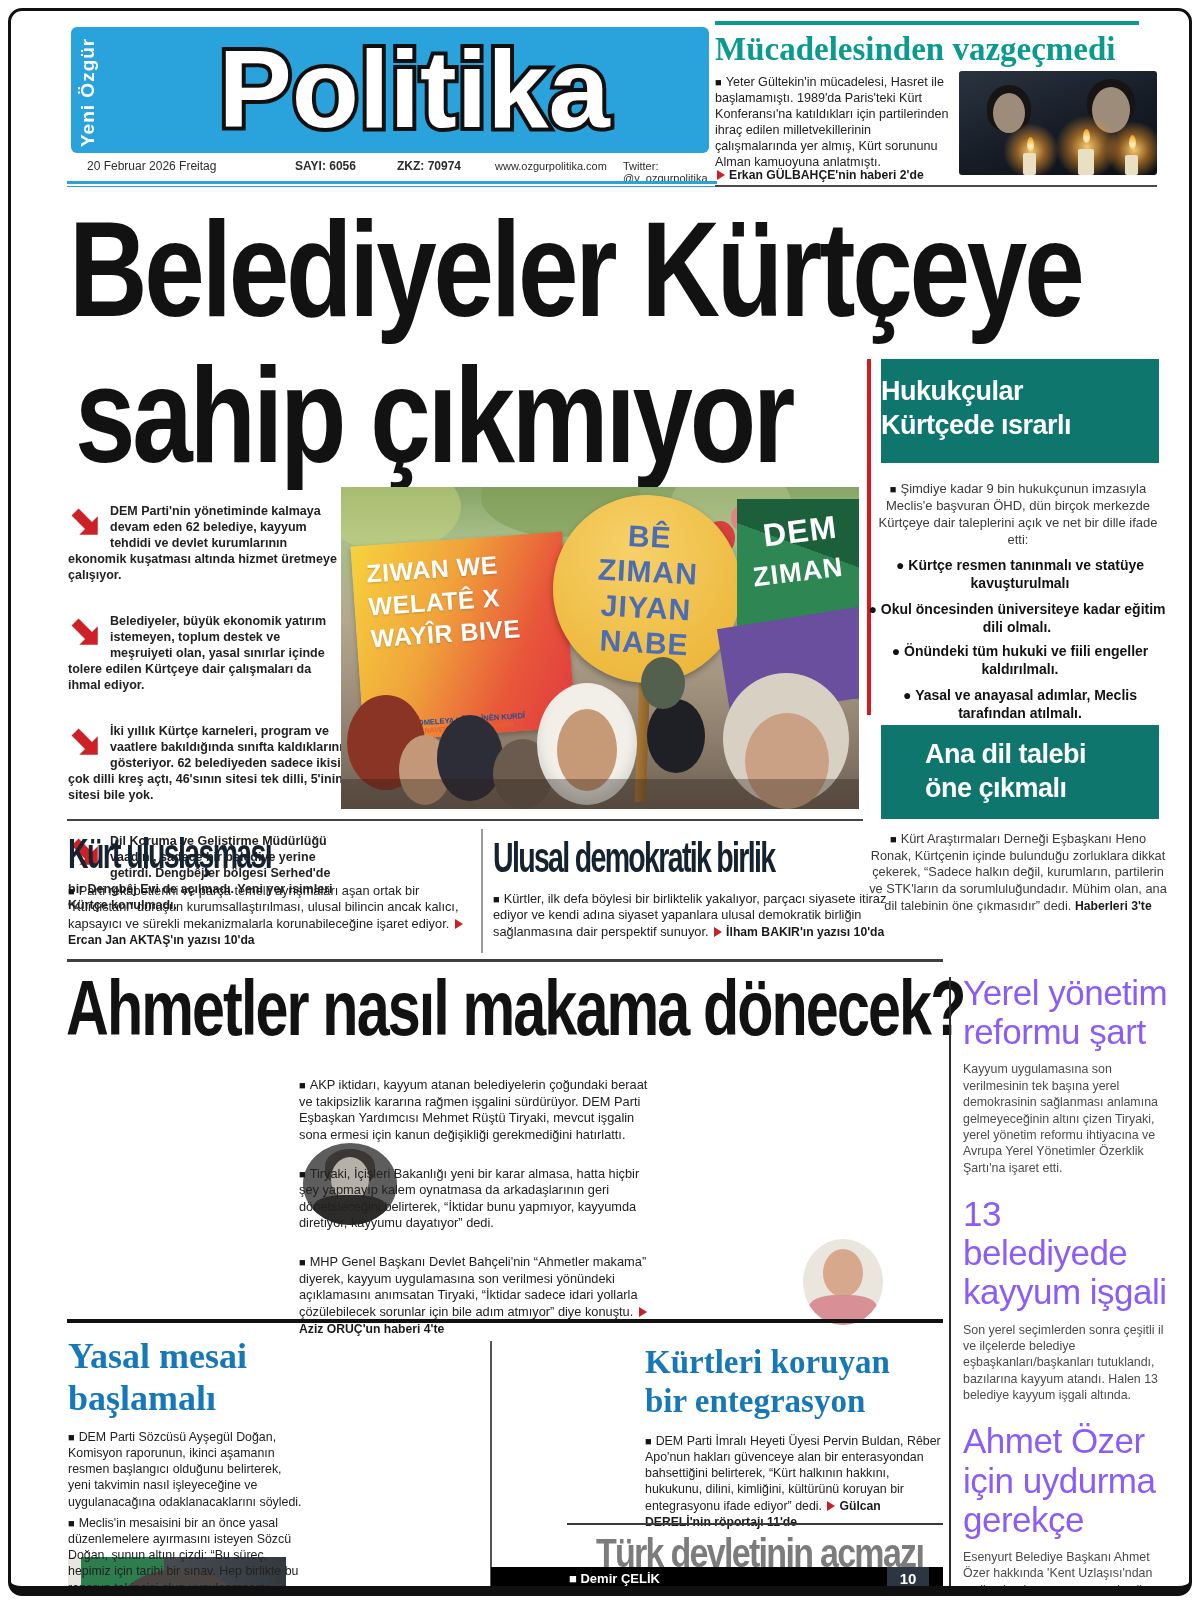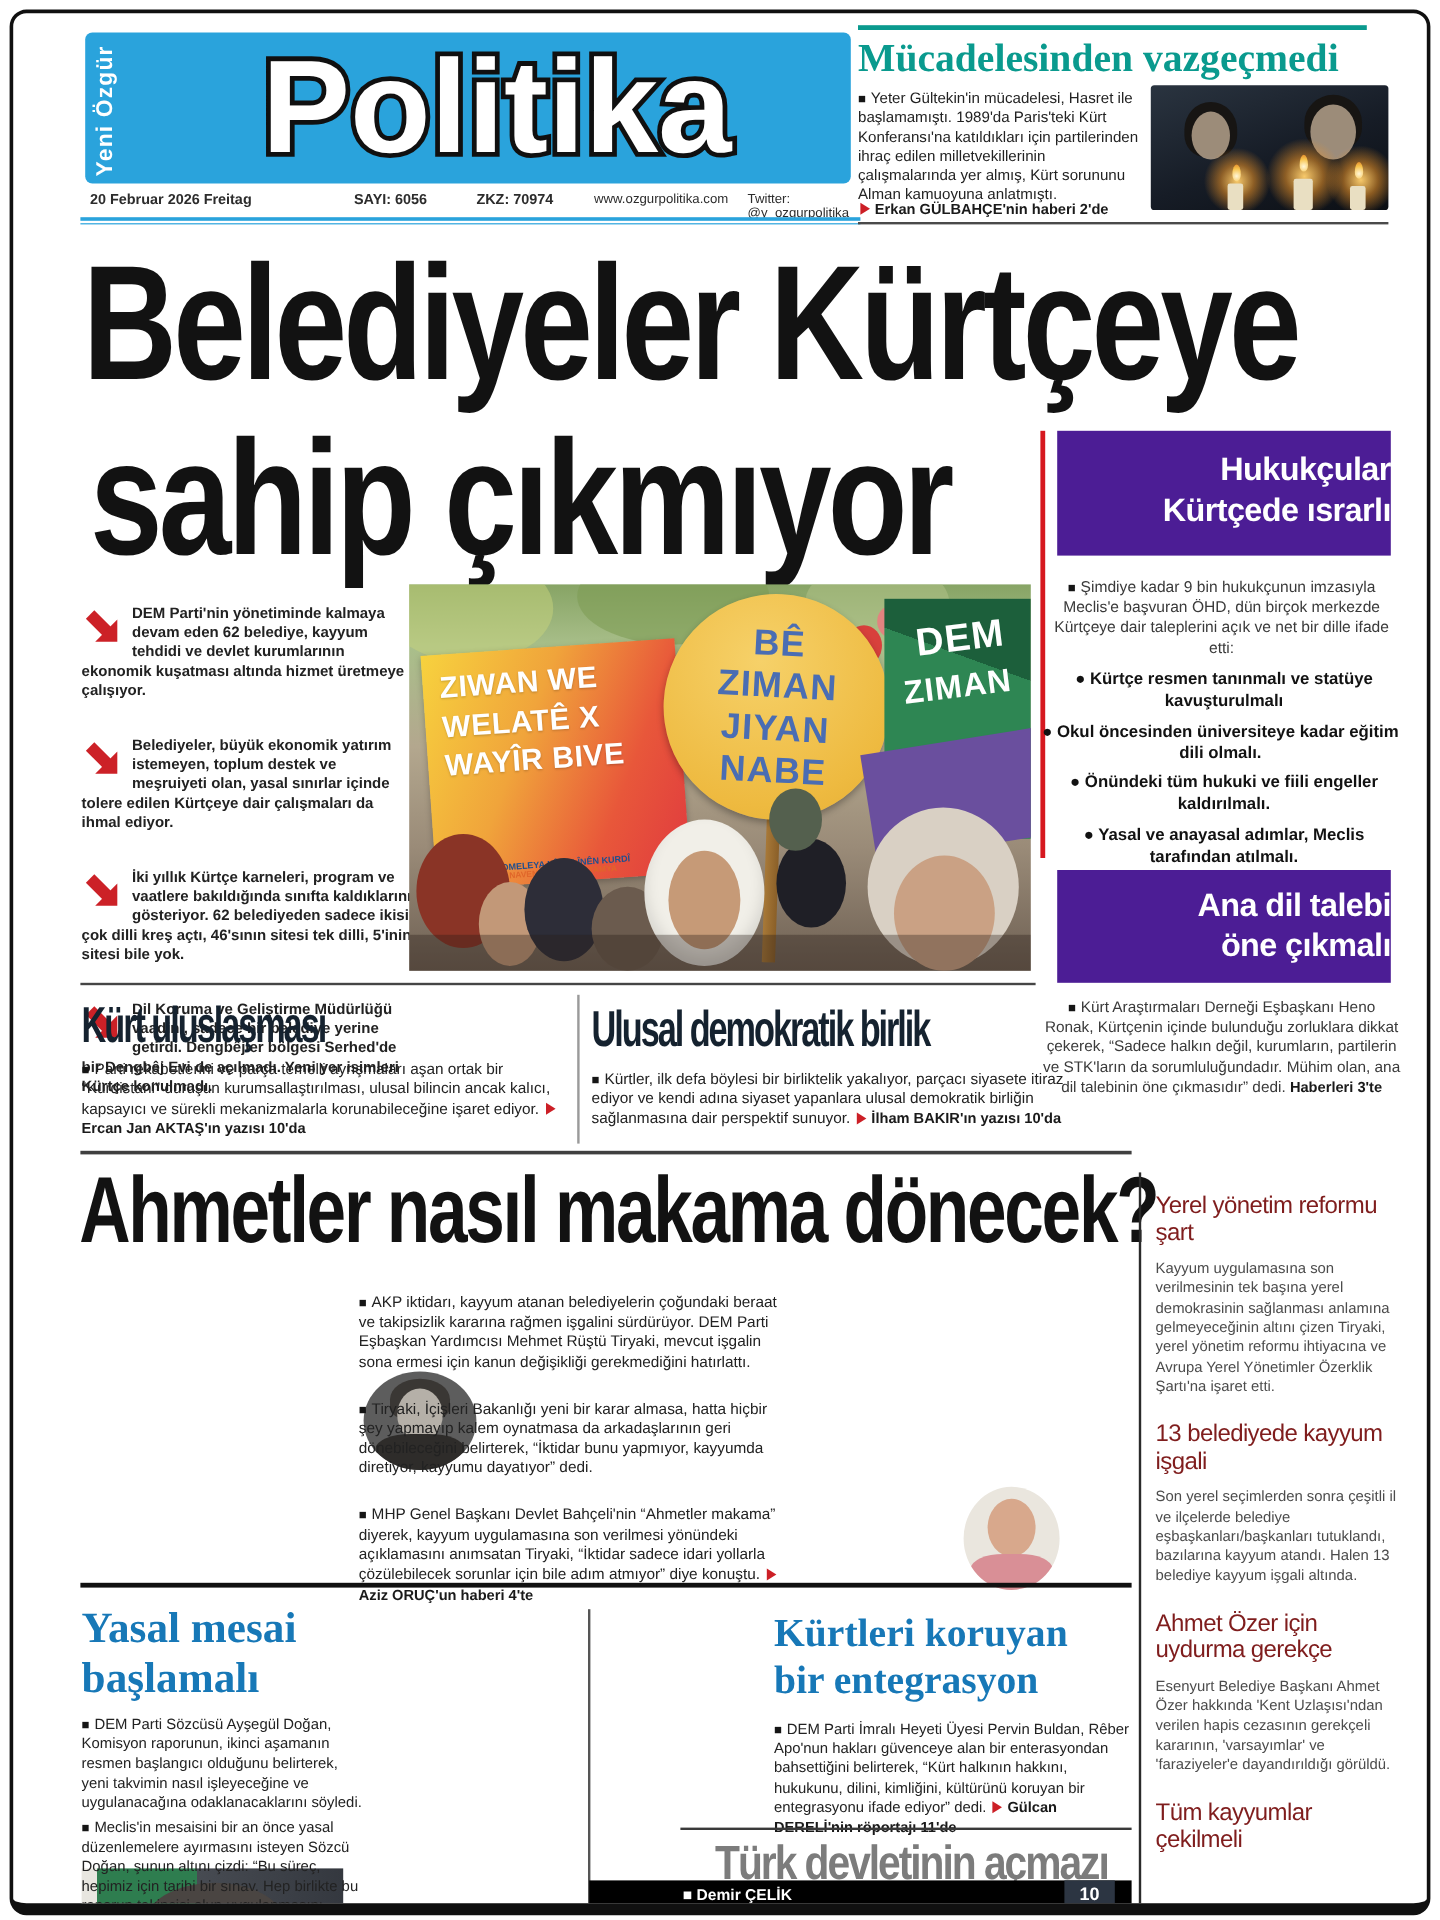--- a/index.html
+++ b/index.html
@@ -9,35 +9,35 @@
   .abs { position:absolute; }
 
   
   .mega { font-weight:700; color:#121212; letter-spacing:-4px; line-height:1; transform:scaleX(.80); transform-origin:left center; white-space:nowrap; }
   .h2cond { font-weight:700; color:#121212; letter-spacing:-2.5px; line-height:1; transform:scaleX(.76); transform-origin:left center; white-space:nowrap; }
   .opTitle { font-weight:700; color:#15222f; letter-spacing:-2.5px; line-height:1; transform:scaleX(.68); transform-origin:left center; white-space:nowrap; font-size:42px; }
   .serifTeal { font-family:"Liberation Serif", serif; font-weight:700; color:#0a9a8e; }
   .serifBlue { font-family:"Liberation Serif", serif; font-weight:700; color:#1778b7; line-height:1.18; }
   .bodytxt { font-size:12.5px; line-height:1.28; color:#222; font-weight:700; }
   .bodytxt2 { font-size:12.8px; line-height:1.3; color:#222; font-weight:700; }
-  .railH { font-size:20px; line-height:1.12; color:#7f1d1d; font-weight:400; letter-spacing:-.5px;margin-top:21px; }
+  .railH { font-size:35px; line-height:1.12; color:#8b5cf6; font-weight:400; letter-spacing:-.5px; }
   .railB { font-size:12.4px; line-height:1.32; color:#4c4c4c; font-weight:400; }
   .sq { color:#151515; font-size:11px; margin-right:4px; }
   .tri { display:inline-block; width:0; height:0; border-left:8px solid #cc1f26; border-top:5px solid transparent; border-bottom:5px solid transparent; margin:0 4px 0 2px; vertical-align:-1px; }
   .byl b { font-size:12.2px; color:#1a1a1a; }
   .ref { color:#1a1a1a; }
 
   
   .rule { background:#454545; }
 
   
   .arrow-red { float:left; width:34px; height:34px; margin:2px 8px 0 0; }
 
   
-  .redbox { background:#4c1d95; color:#fff; text-align:right; font-weight:700; }
+  .redbox { background:#0f766e; color:#fff; text-align:left; font-weight:700; }
   .redbox .l { display:block; font-size:27px; line-height:1.25; letter-spacing:-.5px; }
 
   
   .ph { overflow:hidden; position:relative; }
   .circle { border-radius:50%; overflow:hidden; position:relative; }
 
   
   .mem { background:linear-gradient(160deg,#2a3440 0%,#161c26 55%,#0c0f14 100%); }
   .mem .face { position:absolute; border-radius:50%; background:#b4a18c; opacity:.85; }
   .mem .hair { position:absolute; border-radius:50% 50% 40% 40%; background:#171513; }
@@ -75,21 +75,21 @@
 
 <div class="page">
 
   <div class="abs" style="left:60px;top:16px;width:638px;height:126px;background:#2aa3dc;border-radius:6px;">
     <div class="abs" style="left:6px;top:8px;height:112px;writing-mode:vertical-rl;transform:rotate(180deg);color:#fff;font-weight:700;font-size:19px;letter-spacing:1px;">Yeni Özgür</div>
     <svg class="abs" style="left:48px;top:2px;" width="585" height="122">
       <text x="295" y="98" text-anchor="middle" font-family="Liberation Sans, sans-serif" font-size="110" font-weight="bold" stroke="#101010" stroke-width="8" paint-order="stroke" fill="#ffffff">Politika</text>
     </svg>
   </div>
   <div class="abs" style="left:56px;top:146px;width:650px;height:22px;font-size:12px;color:#2c2c2c;">
-    <span class="abs" style="left:8px;top:2px;font-weight:bold;">20 Februar 2026 Freitag</span>
+    <span class="abs" style="left:20px;top:2px;">20 Februar 2026 Freitag</span>
     <span class="abs" style="left:228px;top:2px;font-weight:700;">SAYI: 6056</span>
     <span class="abs" style="left:330px;top:2px;font-weight:700;">ZKZ: 70974</span>
     <span class="abs" style="left:428px;top:3px;font-size:11px;">www.ozgurpolitika.com</span>
     <span class="abs" style="left:556px;top:3px;font-size:11px;">Twitter: @y_ozgurpolitika</span>
   </div>
   <div class="abs" style="left:56px;top:170px;width:650px;height:3px;background:#2aa3dc;"></div>
   <div class="abs" style="left:56px;top:175px;width:650px;height:1px;background:#2aa3dc;"></div>
 
   <div class="abs" style="left:704px;top:8px;width:442px;height:164px;">
     <div class="abs" style="left:0;top:2px;width:424px;height:4px;background:#0a9a8e;"></div>

